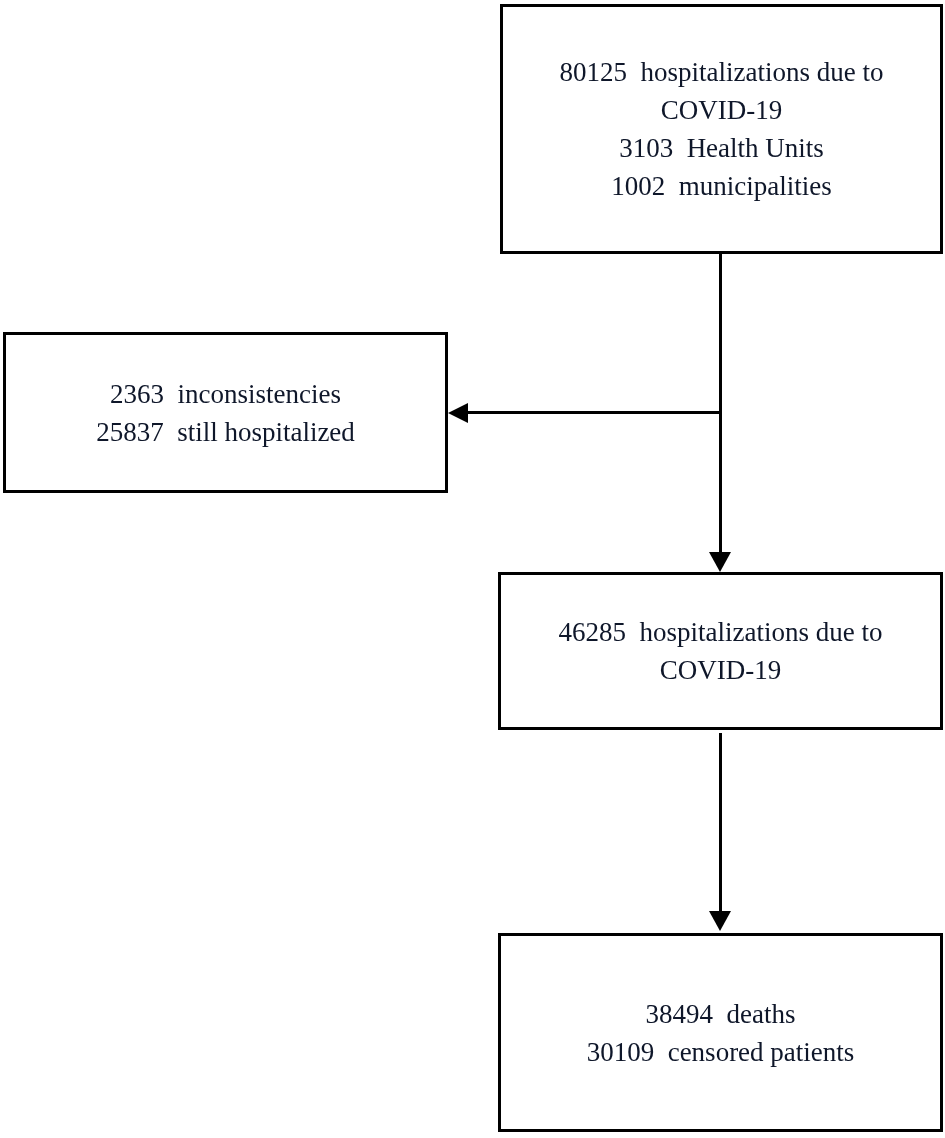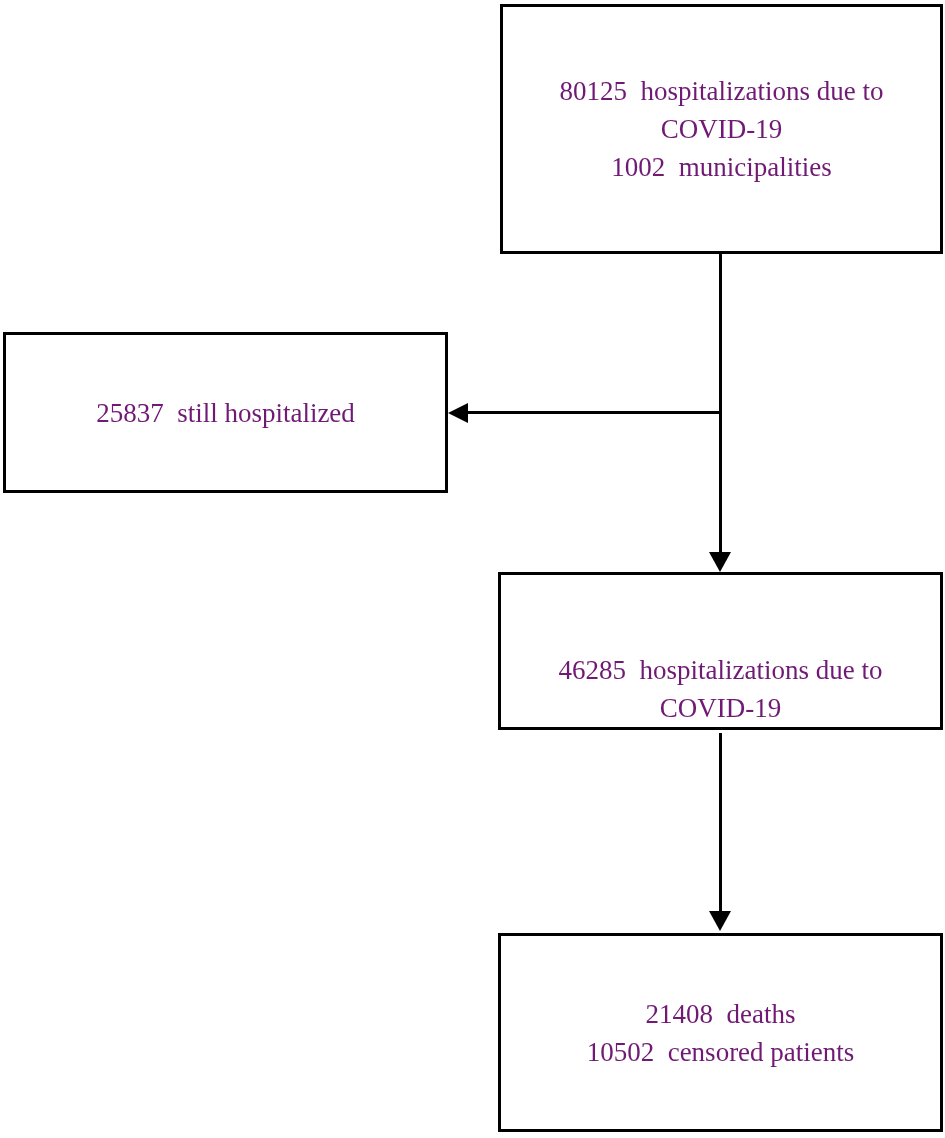--- a/index.html
+++ b/index.html
@@ -7,41 +7,41 @@
     padding: 0;
     background: #ffffff;
   }
   .canvas {
     position: relative;
     width: 945px;
     height: 1138px;
     background: #ffffff;
     overflow: hidden;
     font-family: "Liberation Serif", "DejaVu Serif", serif;
-    color: #701a75;
+    color: #0f172a;
   }
   .box {
     position: absolute;
     box-sizing: border-box;
     border: 3px solid #000000;
     background: #ffffff;
     display: flex;
     flex-direction: column;
     justify-content: center;
     align-items: center;
     text-align: center;
     font-size: 27px;
     line-height: 38px;
   }
   .box .line {
     white-space: pre;
   }
   #box-initial  { left: 500px; top: 4px;   width: 443px; height: 250px; }
   #box-excluded { left: 3px;   top: 332px; width: 445px; height: 161px; }
-  #box-included { left: 498px; top: 572px; width: 445px; height: 158px; justify-content: flex-end; }
+  #box-included { left: 498px; top: 572px; width: 445px; height: 158px; }
   #box-outcomes { left: 498px; top: 933px; width: 445px; height: 199px; }
 
   .vline {
     position: absolute;
     width: 3px;
     background: #000000;
   }
   .hline {
     position: absolute;
     height: 3px;
@@ -71,35 +71,37 @@
   #conn3-head { left: 709px; top: 911px; }
 </style>
 </head>
 <body>
 
 <div class="canvas">
 
   <div class="box" id="box-initial">
     <div class="line">80125  hospitalizations due to</div>
     <div class="line">COVID-19</div>
+    <div class="line">3103  Health Units</div>
     <div class="line">1002  municipalities</div>
   </div>
 
   <div class="box" id="box-excluded">
+    <div class="line">2363  inconsistencies</div>
     <div class="line">25837  still hospitalized</div>
   </div>
 
   <div class="box" id="box-included">
     <div class="line">46285  hospitalizations due to</div>
     <div class="line">COVID-19</div>
   </div>
 
   <div class="box" id="box-outcomes">
-    <div class="line">21408  deaths</div>
-    <div class="line">10502  censored patients</div>
+    <div class="line">38494  deaths</div>
+    <div class="line">30109  censored patients</div>
   </div>
 
   <div class="vline" id="conn1-line"></div>
   <div class="arrowhead-down" id="conn1-head"></div>
 
   <div class="hline" id="conn2-line"></div>
   <div class="arrowhead-left" id="conn2-head"></div>
 
   <div class="vline" id="conn3-line"></div>
   <div class="arrowhead-down" id="conn3-head"></div>

